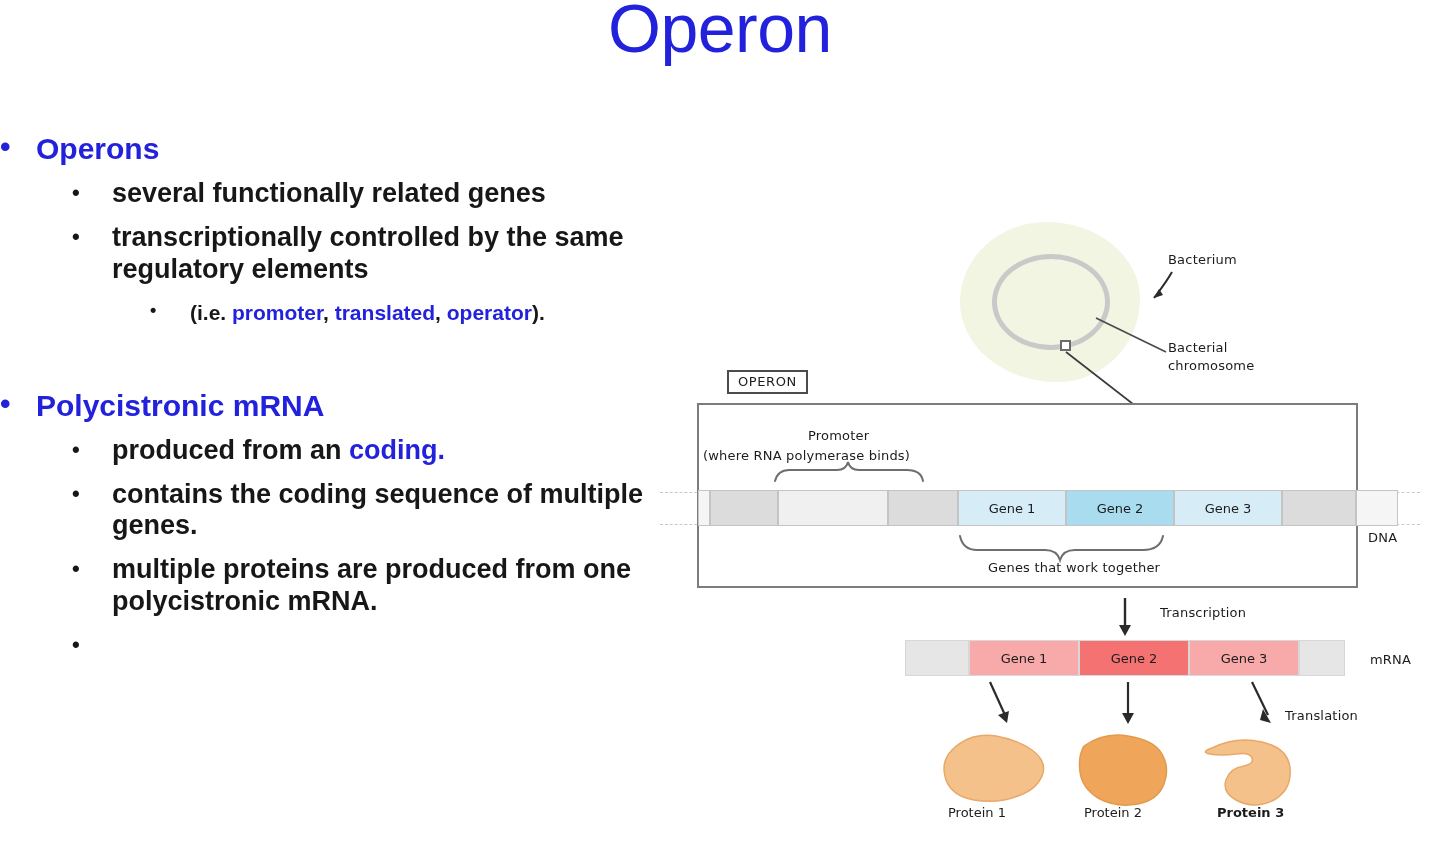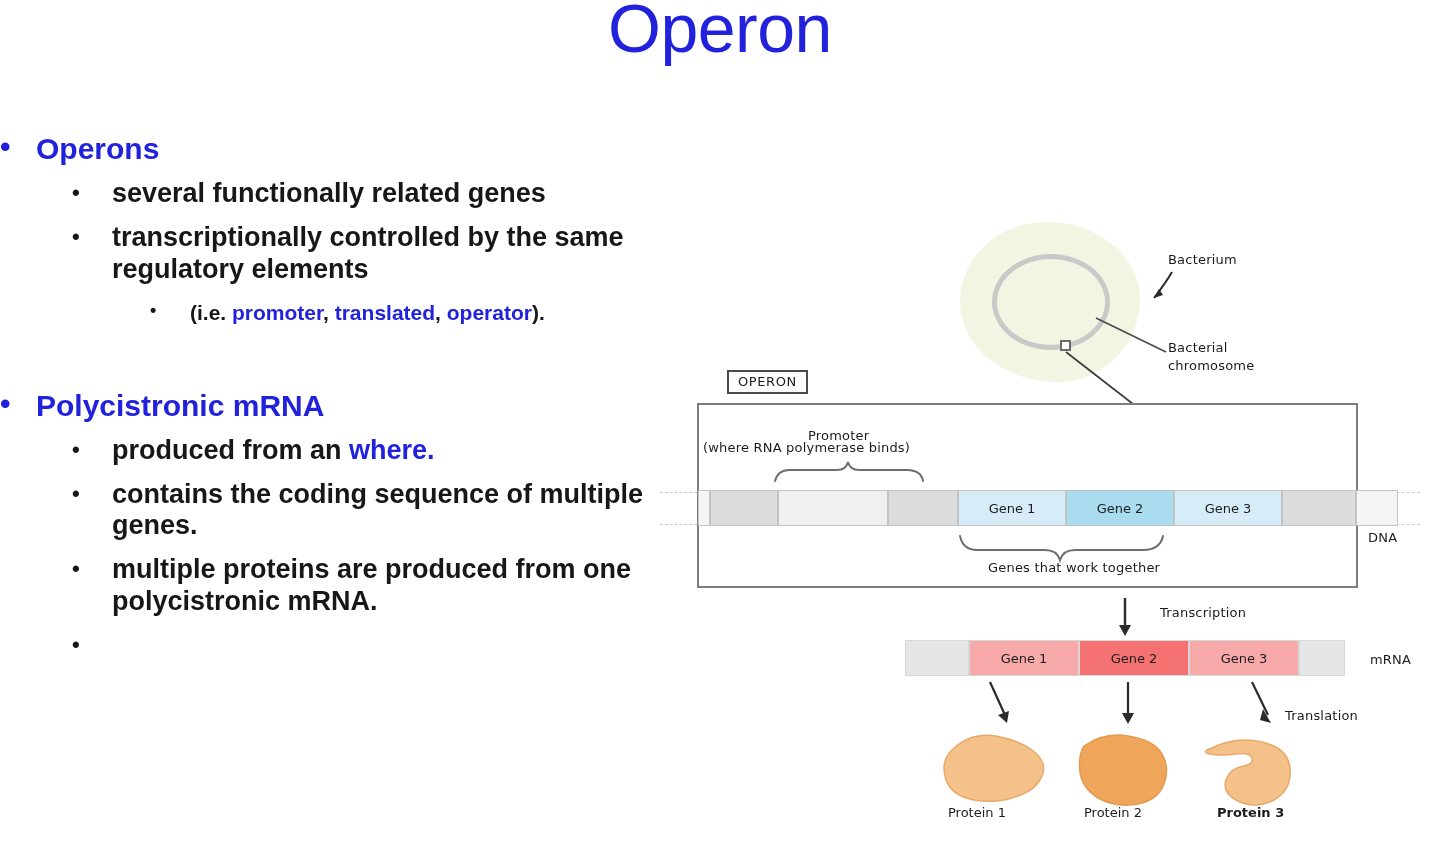--- a/index.html
+++ b/index.html
@@ -249,21 +249,21 @@
   </div>
 
   <div class="gap"></div>
 
   <div class="lvl1">
     <span class="dot">•</span>
     <span>Polycistronic mRNA</span>
   </div>
 
   <div class="lvl2">
-    <span class="dot">•</span><span>produced from an </span><span class="blue">where.</span>
+    <span class="dot">•</span><span>produced from an </span><span class="blue">coding.</span>
   </div>
 
   <div class="lvl2">
     <span class="dot">•</span>
     <span>contains the coding sequence of multiple genes.</span>
   </div>
 
   <div class="lvl2">
     <span class="dot">•</span>
     <span>multiple proteins are produced from one polycistronic mRNA.</span>
@@ -312,21 +312,21 @@
   </svg>
 
   <div class="hand" style="left:508px; top:52px;">Bacterium</div>
   <div class="hand" style="left:508px; top:140px;">Bacterial</div>
   <div class="hand" style="left:508px; top:158px;">chromosome</div>
 
   <div id="operon-tag">OPERON</div>
   <div id="operon-box"></div>
 
   <div class="hand" style="left:148px; top:228px;">Promoter</div>
-  <div class="hand" style="left:43px; top:240px;text-align:center;">(where RNA polymerase binds)</div>
+  <div class="hand" style="left:43px; top:248px;text-align:center;">(where RNA polymerase binds)</div>
 
   <div class="dashline" style="left:0px; top:292px; width:42px;"></div>
   <div class="dashline" style="left:0px; top:324px; width:42px;"></div>
   <div class="dashline" style="left:700px; top:292px; width:60px;"></div>
   <div class="dashline" style="left:700px; top:324px; width:60px;"></div>
 
   <div id="dna-strand">
     <div class="dna-seg" style="left:0px;   width:12px;  background:#f5f5f5;"></div>
     <div class="dna-seg" style="left:12px;  width:68px;  background:#dcdcdc;"></div>
     <div class="dna-seg" style="left:80px;  width:110px; background:#f0f0f0;"></div>

